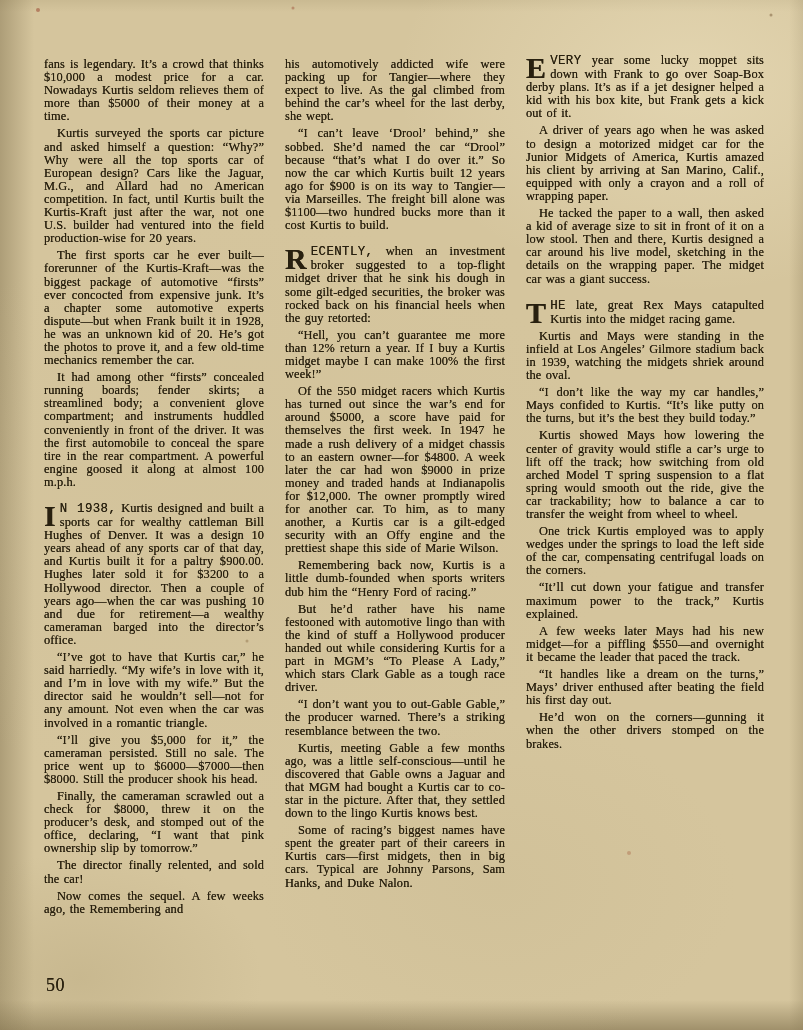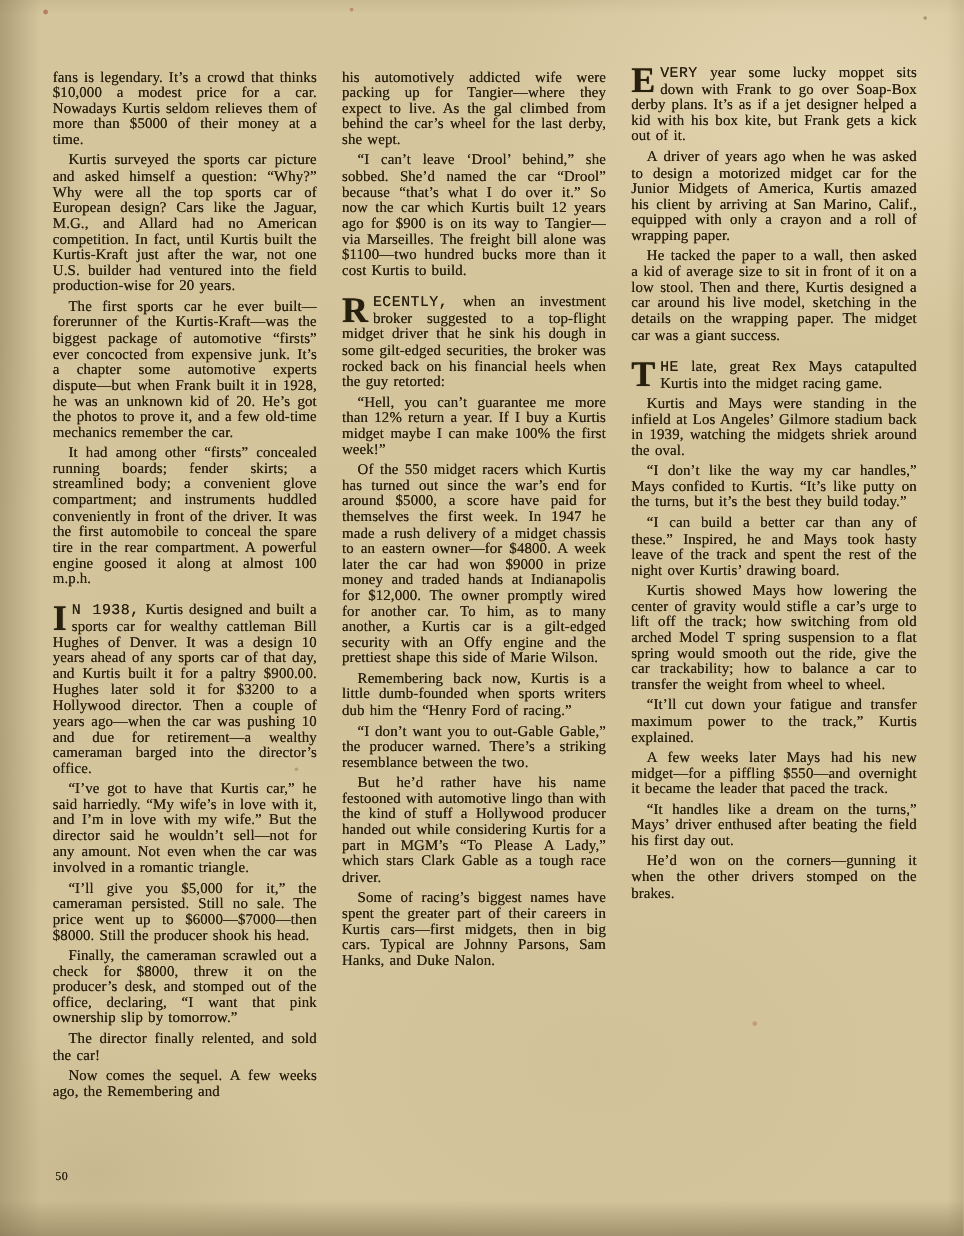--- a/index.html
+++ b/index.html
@@ -52,21 +52,21 @@
     font-size: 30px;
     line-height: 23px;
     padding: 2px 4px 0 0;
     text-shadow: 0 0 0.6px rgba(40,30,12,0.9);
   }
   .lead { letter-spacing: 0.4px; font-family: Liberation Mono, monospace; }
   .folio {
     position: absolute;
     left: 46px;
     top: 975px;
-    font-size: 10px;
+    font-size: 18px;
     letter-spacing: 0.5px;
     text-shadow: 0 0 0.45px rgba(40,30,12,0.85);
   }
   .specks {
     position: absolute;
     left: 0; top: 0;
     width: 2px; height: 2px;
     border-radius: 50%;
     background: transparent;
     box-shadow:
@@ -97,33 +97,34 @@
         <p class="para indent">The director finally relented, and sold the car!</p>
         <p class="para indent">Now comes the sequel. A few weeks ago, the Remembering and</p>
       </div>
     <div class="col">
         <p class="para">his automotively addicted wife were packing up for Tangier—where they expect to live. As the gal climbed from behind the car’s wheel for the last derby, she wept.</p>
         <p class="para indent">“I can’t leave ‘Drool’ behind,” she sobbed. She’d named the car “Drool” because “that’s what I do over it.” So now the car which Kurtis built 12 years ago for $900 is on its way to Tangier—via Marseilles. The freight bill alone was $1100—two hundred bucks more than it cost Kurtis to build.</p>
         <p class="para dropcap-para"><span class="dc">R</span><span class="lead">ECENTLY,</span><span> when an investment broker suggested to a top-flight midget driver that he sink his dough in some gilt-edged securities, the broker was rocked back on his financial heels when the guy retorted:</span></p>
         <p class="para indent">“Hell, you can’t guarantee me more than 12% return a year. If I buy a Kurtis midget maybe I can make 100% the first week!”</p>
         <p class="para indent">Of the 550 midget racers which Kurtis has turned out since the war’s end for around $5000, a score have paid for themselves the first week. In 1947 he made a rush delivery of a midget chassis to an eastern owner—for $4800. A week later the car had won $9000 in prize money and traded hands at Indianapolis for $12,000. The owner promptly wired for another car. To him, as to many another, a Kurtis car is a gilt-edged security with an Offy engine and the prettiest shape this side of Marie Wilson.</p>
         <p class="para indent">Remembering back now, Kurtis is a little dumb-founded when sports writers dub him the “Henry Ford of racing.”</p>
+        <p class="para indent">But he’d rather have his name festooned with automotive lingo than with the kind of stuff a Hollywood producer handed out while considering Kurtis for a part in MGM’s “To Please A Lady,” which stars Clark Gable as a tough race driver.</p>
         <p class="para indent">“I don’t want you to out-Gable Gable,” the producer warned. There’s a striking resemblance between the two.</p>
-        <p class="para indent">But he’d rather have his name festooned with automotive lingo than with the kind of stuff a Hollywood producer handed out while considering Kurtis for a part in MGM’s “To Please A Lady,” which stars Clark Gable as a tough race driver.</p>
+        <p class="para indent">Kurtis, meeting Gable a few months ago, was a little self-conscious—until he discovered that Gable owns a Jaguar and that MGM had bought a Kurtis car to co-star in the picture. After that, they settled down to the lingo Kurtis knows best.</p>
         <p class="para indent">Some of racing’s biggest names have spent the greater part of their careers in Kurtis cars—first midgets, then in big cars. Typical are Johnny Parsons, Sam Hanks, and Duke Nalon.</p>
       </div>
     <div class="col">
         <p class="para dropcap-para" style="margin-top: 0px;"><span class="dc">E</span><span class="lead">VERY</span><span> year some lucky moppet sits down with Frank to go over Soap-Box derby plans. It’s as if a jet designer helped a kid with his box kite, but Frank gets a kick out of it.</span></p>
         <p class="para indent">A driver of years ago when he was asked to design a motorized midget car for the Junior Midgets of America, Kurtis amazed his client by arriving at San Marino, Calif., equipped with only a crayon and a roll of wrapping paper.</p>
         <p class="para indent">He tacked the paper to a wall, then asked a kid of average size to sit in front of it on a low stool. Then and there, Kurtis designed a car around his live model, sketching in the details on the wrapping paper. The midget car was a giant success.</p>
         <p class="para dropcap-para"><span class="dc">T</span><span class="lead">HE</span><span> late, great Rex Mays catapulted Kurtis into the midget racing game.</span></p>
         <p class="para indent">Kurtis and Mays were standing in the infield at Los Angeles’ Gilmore stadium back in 1939, watching the midgets shriek around the oval.</p>
         <p class="para indent">“I don’t like the way my car handles,” Mays confided to Kurtis. “It’s like putty on the turns, but it’s the best they build today.”</p>
-        <p class="para indent">“I can build a better car than any of these.” Inspired, he and Mays took hasty leave of the track and spent the rest of the night over Kurtis’ drawing board.</p>
         <p class="para indent">Kurtis showed Mays how lowering the center of gravity would stifle a car’s urge to lift off the track; how switching from old arched Model T spring suspension to a flat spring would smooth out the ride, give the car trackability; how to balance a car to transfer the weight from wheel to wheel.</p>
+        <p class="para indent">One trick Kurtis employed was to apply wedges under the springs to load the left side of the car, compensating centrifugal loads on the corners.</p>
         <p class="para indent">“It’ll cut down your fatigue and transfer maximum power to the track,” Kurtis explained.</p>
         <p class="para indent">A few weeks later Mays had his new midget—for a piffling $550—and overnight it became the leader that paced the track.</p>
         <p class="para indent">“It handles like a dream on the turns,” Mays’ driver enthused after beating the field his first day out.</p>
         <p class="para indent">He’d won on the corners—gunning it when the other drivers stomped on the brakes.</p>
       </div>
   </div>
   <div class="folio">50</div>
 </div>
 
 </body></html>

